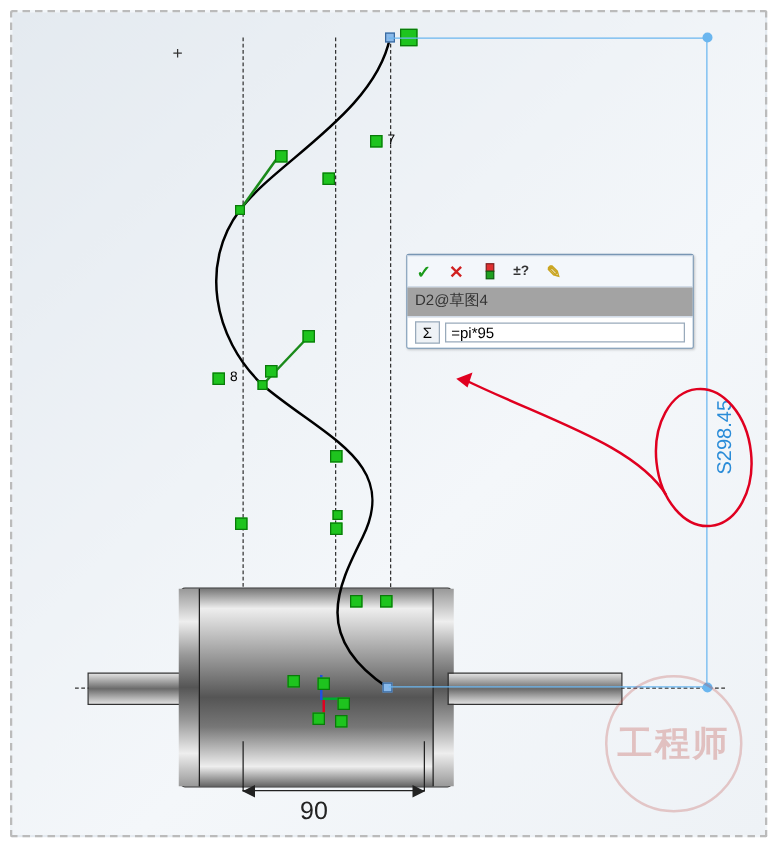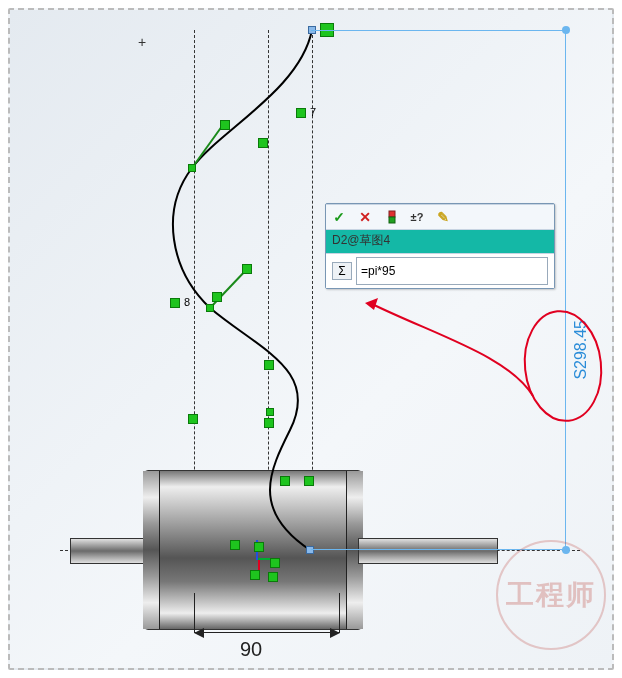--- a/index.html
+++ b/index.html
@@ -168,33 +168,33 @@
     background:#fff;
     border-top:1px solid #c7d4e2;
     display:flex; align-items:center; gap:4px;
   }
   .dialog .field .sigma {
     width:20px; height:18px; border:1px solid #9ab; background:#eef2f6;
     display:inline-flex; align-items:center; justify-content:center;
     font-size:12px;
   }
   .dialog input {
-    flex:1; border:1px solid #9ab; height:28px; padding:0 4px; font-size:12px;
+    flex:1; border:1px solid #9ab; height:16px; padding:0 4px; font-size:12px;
   }
   .dialog .link-row {
-    padding:2px 6px 4px; background:#14b8a6; font-size:12px; color:#333;
+    padding:2px 6px 4px; background:#a3a3a3; font-size:12px; color:#333;
   }
 
   
   .red-arrow { position:absolute; left:348px; top:286px; pointer-events:none; }
 
   
   .wm {
     position:absolute;
-    right: 6px; bottom: 18px;
+    right: 18px; bottom: 18px;
     width:110px; height:110px;
     border:2px solid rgba(188,60,50,.25);
     border-radius:50%;
     display:flex; align-items:center; justify-content:center;
     color:rgba(188,60,50,.28);
     font-size:28px;
     font-weight:bold;
     letter-spacing:2px;
     pointer-events:none;
   }

